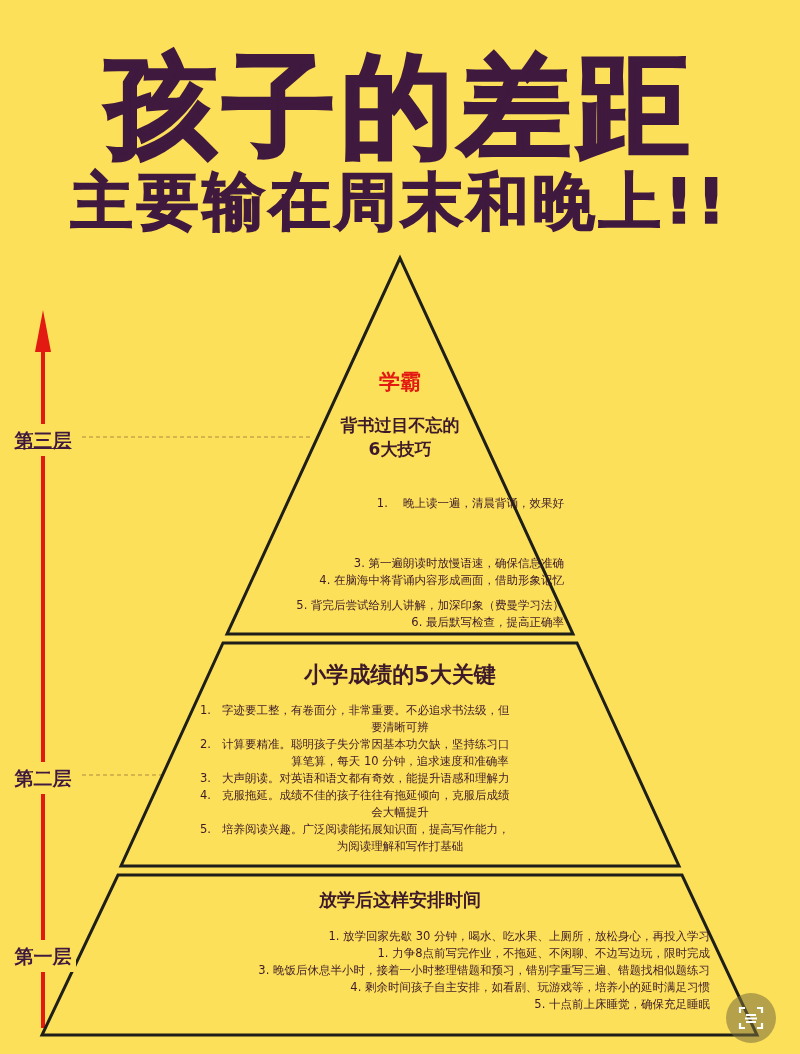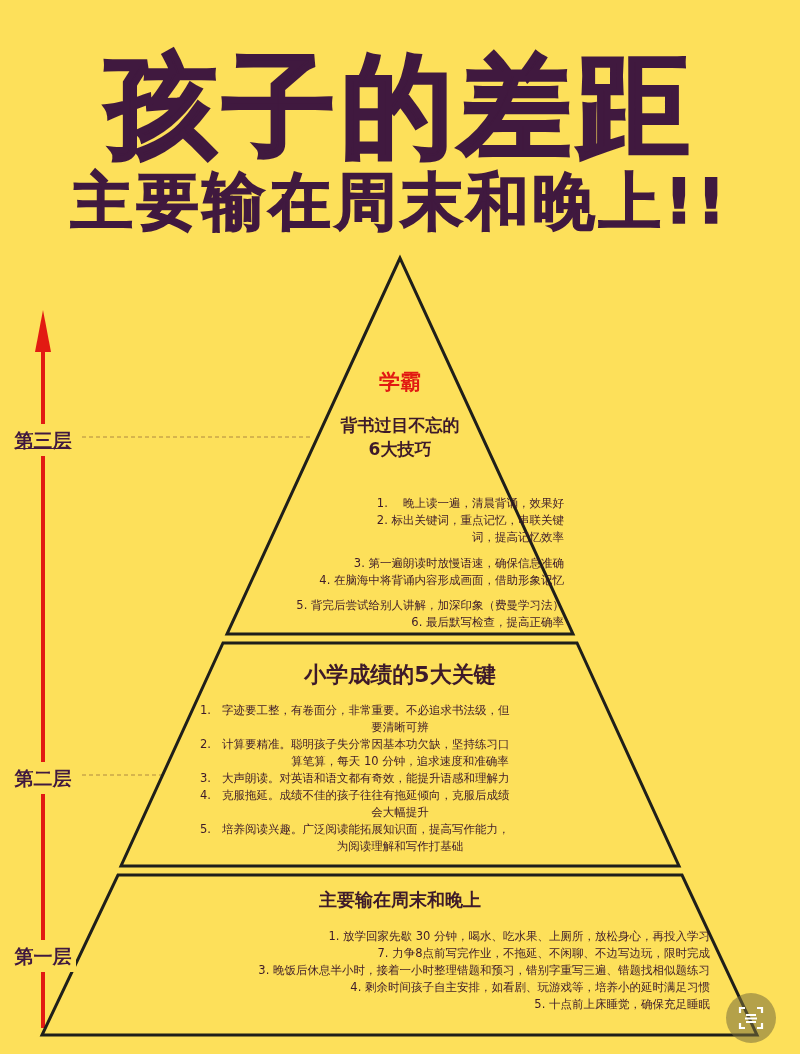--- a/index.html
+++ b/index.html
@@ -87,22 +87,20 @@
 <div class="abs layer-label" style="top:762px;">第二层</div>
 <div class="abs layer-label" style="top:940px;">第一层</div>
 
 <div class="abs tier-heading peak-label">学霸</div>
 <div class="abs tier-heading top-heading">
   <div>背书过目不忘的</div>
   <div>6大技巧</div>
 </div>
 <div class="abs list top-list" style="top:495px;">
   <div class="item">1.　 晚上读一遍，清晨背诵，效果好</div>
-  <div class="item">2. 标出关键词，重点记忆，串联关键
-词，提高记忆效率</div>
 </div>
 <div class="abs list top-list" style="top:555px;">
   <div class="item">3. 第一遍朗读时放慢语速，确保信息准确</div>
   <div class="item">4. 在脑海中将背诵内容形成画面，借助形象记忆</div>
 </div>
 <div class="abs list top-list" style="top:597px;">
   <div class="item">5. 背完后尝试给别人讲解，加深印象（费曼学习法）</div>
   <div class="item">6. 最后默写检查，提高正确率</div>
 </div>
 
@@ -122,24 +120,24 @@
   <div>
     <div class="item"><span class="num">4.</span><span class="txt">克服拖延。成绩不佳的孩子往往有拖延倾向，克服后成绩</span></div>
     <span class="cont">会大幅提升</span>
   </div>
   <div>
     <div class="item"><span class="num">5.</span><span class="txt">培养阅读兴趣。广泛阅读能拓展知识面，提高写作能力，</span></div>
     <span class="cont">为阅读理解和写作打基础</span>
   </div>
 </div>
 
-<div class="abs tier-heading bot-heading">主要输在周末和晚上</div>
+<div class="abs tier-heading bot-heading">放学后这样安排时间</div>
 <div class="abs list bot-list" style="top:928px;">
   <div class="item">1. 放学回家先歇 30 分钟，喝水、吃水果、上厕所，放松身心，再投入学习</div>
-  <div class="item">7. 力争8点前写完作业，不拖延、不闲聊、不边写边玩，限时完成</div>
+  <div class="item">1. 力争8点前写完作业，不拖延、不闲聊、不边写边玩，限时完成</div>
   <div class="item">3. 晚饭后休息半小时，接着一小时整理错题和预习，错别字重写三遍、错题找相似题练习</div>
   <div class="item">4. 剩余时间孩子自主安排，如看剧、玩游戏等，培养小的延时满足习惯</div>
   <div class="item">5. 十点前上床睡觉，确保充足睡眠</div>
 </div>
 
 <div class="abs scan-btn">
   <svg width="26" height="26" viewBox="0 0 26 26">
     <path d="M2 8V3h5M19 3h5v5M24 18v5h-5M7 23H2v-5" fill="none" stroke="#ffffff" stroke-width="2.2"></path>
     <line x1="8" y1="10" x2="18" y2="10" stroke="#ffffff" stroke-width="2"></line>
     <line x1="7" y1="13.5" x2="19" y2="13.5" stroke="#ffffff" stroke-width="2"></line>

